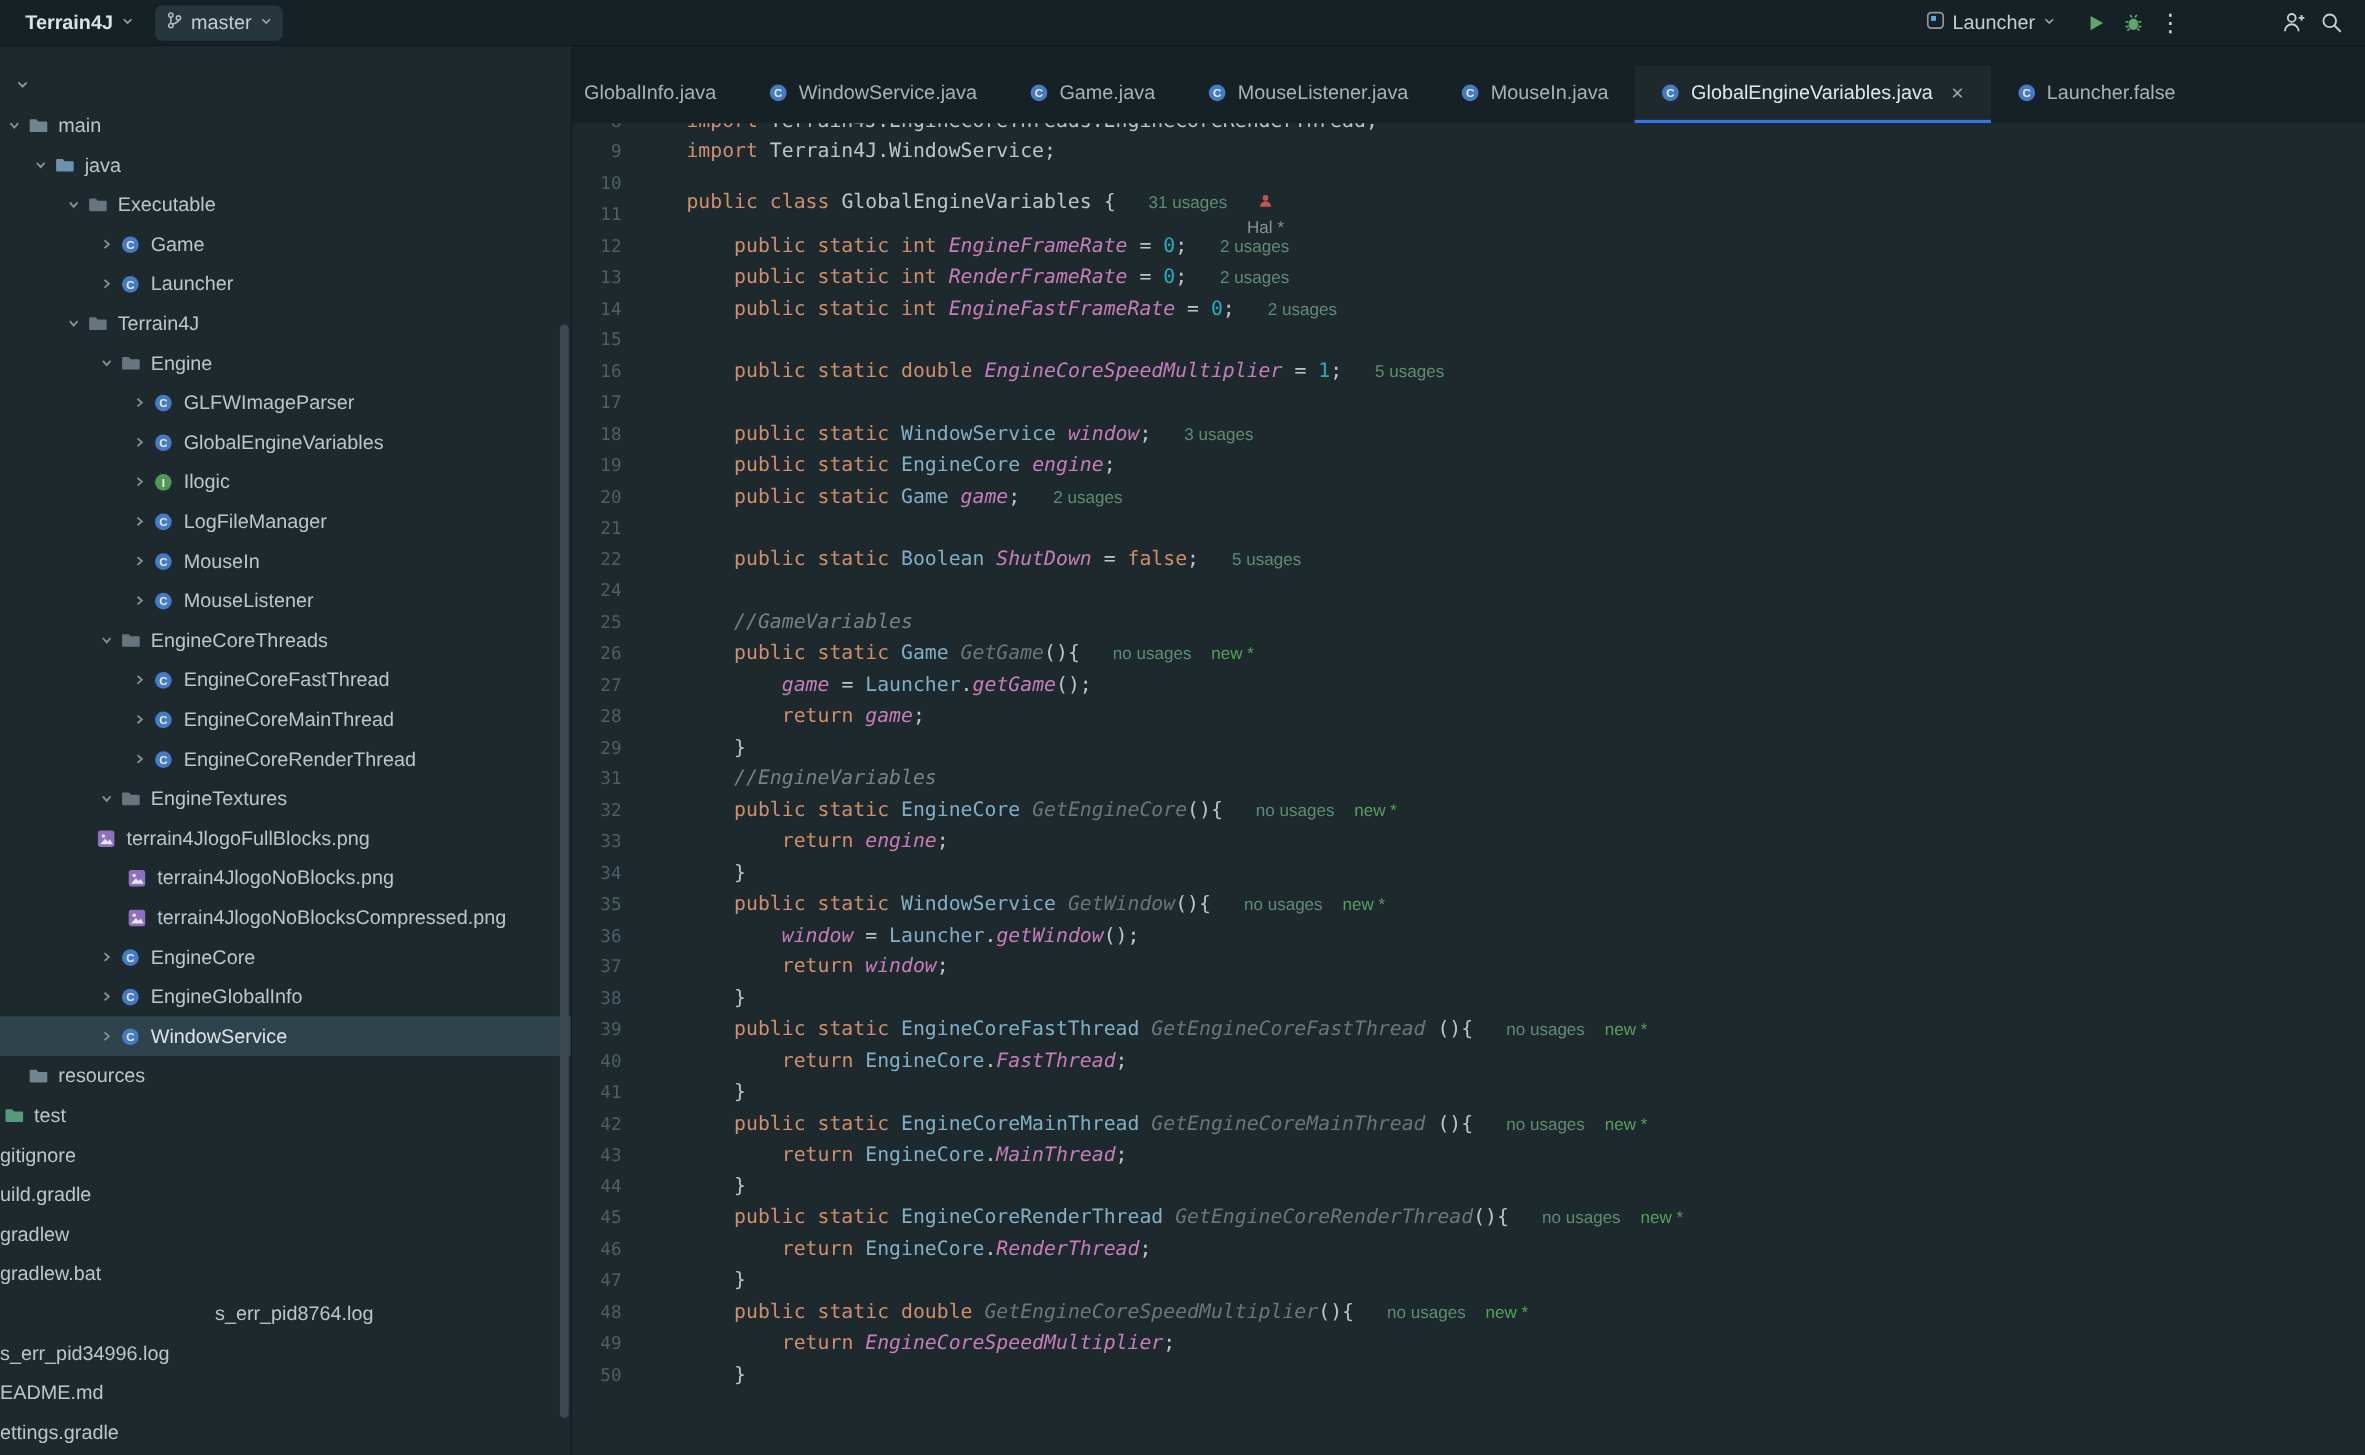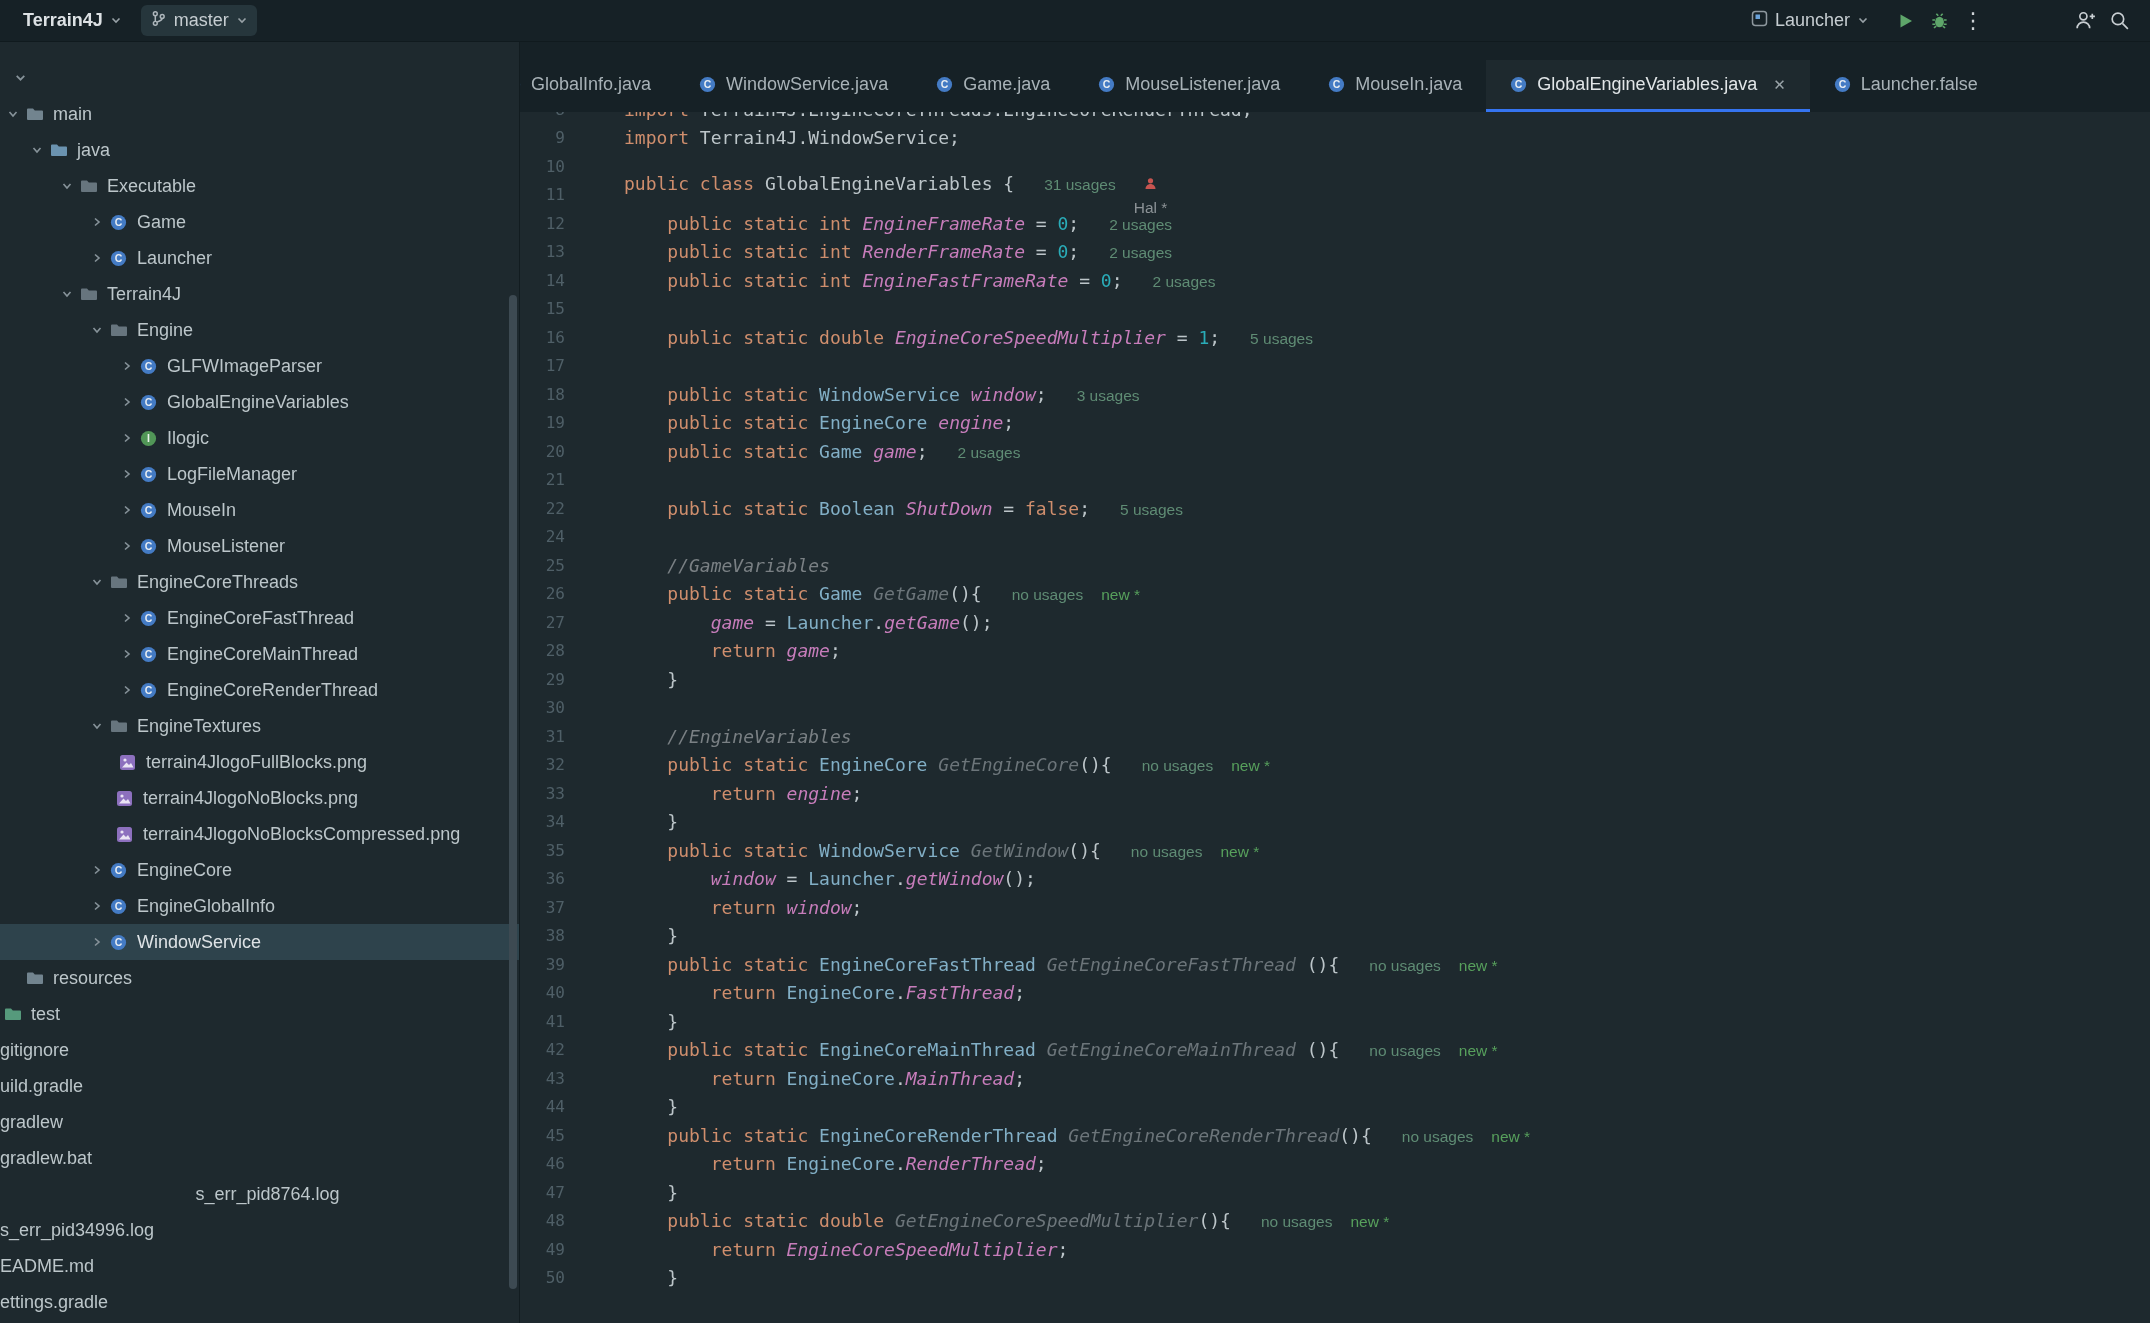--- a/index.html
+++ b/index.html
@@ -377,21 +377,21 @@
                 <polyline points="2.5,4 6,8 9.5,4" fill="none" stroke="#87939A" stroke-width="1.6"></polyline>
               </svg>
             </span>
             <span class="ticon">
               <svg width="18" height="18" viewBox="0 0 18 18">
                 <path d="M2 3.5h5l1.8 2H16a1 1 0 0 1 1 1V14a1 1 0 0 1-1 1H2a1 1 0 0 1-1-1V4.5a1 1 0 0 1 1-1z" fill="#67757E"></path>
               </svg>
             </span>
             <span>EngineTextures</span>
           </div>
-          <div class="trow" style="padding-left: 119px;">
+          <div class="trow" style="padding-left: 88px;">
             <span class="ticon">
               <svg width="17" height="17" viewBox="0 0 17 17">
                 <rect x="1" y="1" width="15" height="15" rx="2.5" fill="#8D70BE"></rect>
                 <circle cx="6" cy="6" r="1.6" fill="#EAE4F4"></circle>
                 <path d="M3 13.5L7.5 8.5 10 11l2-2 2.5 4.5z" fill="#EAE4F4"></path>
               </svg>
             </span>
             <span>terrain4JlogoFullBlocks.png</span>
           </div>
           <div class="trow" style="padding-left: 116px;">
@@ -586,21 +586,20 @@
             <div class="line"><span class="gutter">19</span><span class="code"><span class="tk-k">    public static </span><span class="tk-t">EngineCore </span><span class="tk-f">engine</span><span class="tk-d">;</span></span></div>
             <div class="line"><span class="gutter">20</span><span class="code"><span class="tk-k">    public static </span><span class="tk-t">Game </span><span class="tk-f">game</span><span class="tk-d">;</span><span class="hint hint-u"><span>2 usages</span></span></span></div>
             <div class="line"><span class="gutter">21</span><span class="code"></span></div>
             <div class="line"><span class="gutter">22</span><span class="code"><span class="tk-k">    public static </span><span class="tk-t">Boolean </span><span class="tk-f">ShutDown</span><span class="tk-d"> = </span><span class="tk-k">false</span><span class="tk-d">;</span><span class="hint hint-u"><span>5 usages</span></span></span></div>
             <div class="line"><span class="gutter">24</span><span class="code"></span></div>
             <div class="line"><span class="gutter">25</span><span class="code"><span class="tk-c">    //GameVariables</span></span></div>
             <div class="line"><span class="gutter">26</span><span class="code"><span class="tk-k">    public static </span><span class="tk-t">Game </span><span class="tk-g">GetGame</span><span class="tk-d">(){</span><span class="hint hint-u"><span>no usages</span></span><span class="hint hint-nw"><span>new *</span></span></span></div>
             <div class="line"><span class="gutter">27</span><span class="code"><span class="tk-d">        </span><span class="tk-f">game</span><span class="tk-d"> = </span><span class="tk-t">Launcher</span><span class="tk-d">.</span><span class="tk-f">getGame</span><span class="tk-d">();</span></span></div>
             <div class="line"><span class="gutter">28</span><span class="code"><span class="tk-d">        </span><span class="tk-k">return </span><span class="tk-f">game</span><span class="tk-d">;</span></span></div>
             <div class="line"><span class="gutter">29</span><span class="code"><span class="tk-d">    }</span></span></div>
-            <div class="line"><span class="gutter">30</span><span class="code"></span></div>
             <div class="line"><span class="gutter">31</span><span class="code"><span class="tk-c">    //EngineVariables</span></span></div>
             <div class="line"><span class="gutter">32</span><span class="code"><span class="tk-k">    public static </span><span class="tk-t">EngineCore </span><span class="tk-g">GetEngineCore</span><span class="tk-d">(){</span><span class="hint hint-u"><span>no usages</span></span><span class="hint hint-nw"><span>new *</span></span></span></div>
             <div class="line"><span class="gutter">33</span><span class="code"><span class="tk-d">        </span><span class="tk-k">return </span><span class="tk-f">engine</span><span class="tk-d">;</span></span></div>
             <div class="line"><span class="gutter">34</span><span class="code"><span class="tk-d">    }</span></span></div>
             <div class="line"><span class="gutter">35</span><span class="code"><span class="tk-k">    public static </span><span class="tk-t">WindowService </span><span class="tk-g">GetWindow</span><span class="tk-d">(){</span><span class="hint hint-u"><span>no usages</span></span><span class="hint hint-nw"><span>new *</span></span></span></div>
             <div class="line"><span class="gutter">36</span><span class="code"><span class="tk-d">        </span><span class="tk-f">window</span><span class="tk-d"> = </span><span class="tk-t">Launcher</span><span class="tk-d">.</span><span class="tk-f">getWindow</span><span class="tk-d">();</span></span></div>
             <div class="line"><span class="gutter">37</span><span class="code"><span class="tk-d">        </span><span class="tk-k">return </span><span class="tk-f">window</span><span class="tk-d">;</span></span></div>
             <div class="line"><span class="gutter">38</span><span class="code"><span class="tk-d">    }</span></span></div>
             <div class="line"><span class="gutter">39</span><span class="code"><span class="tk-k">    public static </span><span class="tk-t">EngineCoreFastThread </span><span class="tk-g">GetEngineCoreFastThread </span><span class="tk-d">(){</span><span class="hint hint-u"><span>no usages</span></span><span class="hint hint-nw"><span>new *</span></span></span></div>
             <div class="line"><span class="gutter">40</span><span class="code"><span class="tk-d">        </span><span class="tk-k">return </span><span class="tk-t">EngineCore</span><span class="tk-d">.</span><span class="tk-f">FastThread</span><span class="tk-d">;</span></span></div>

